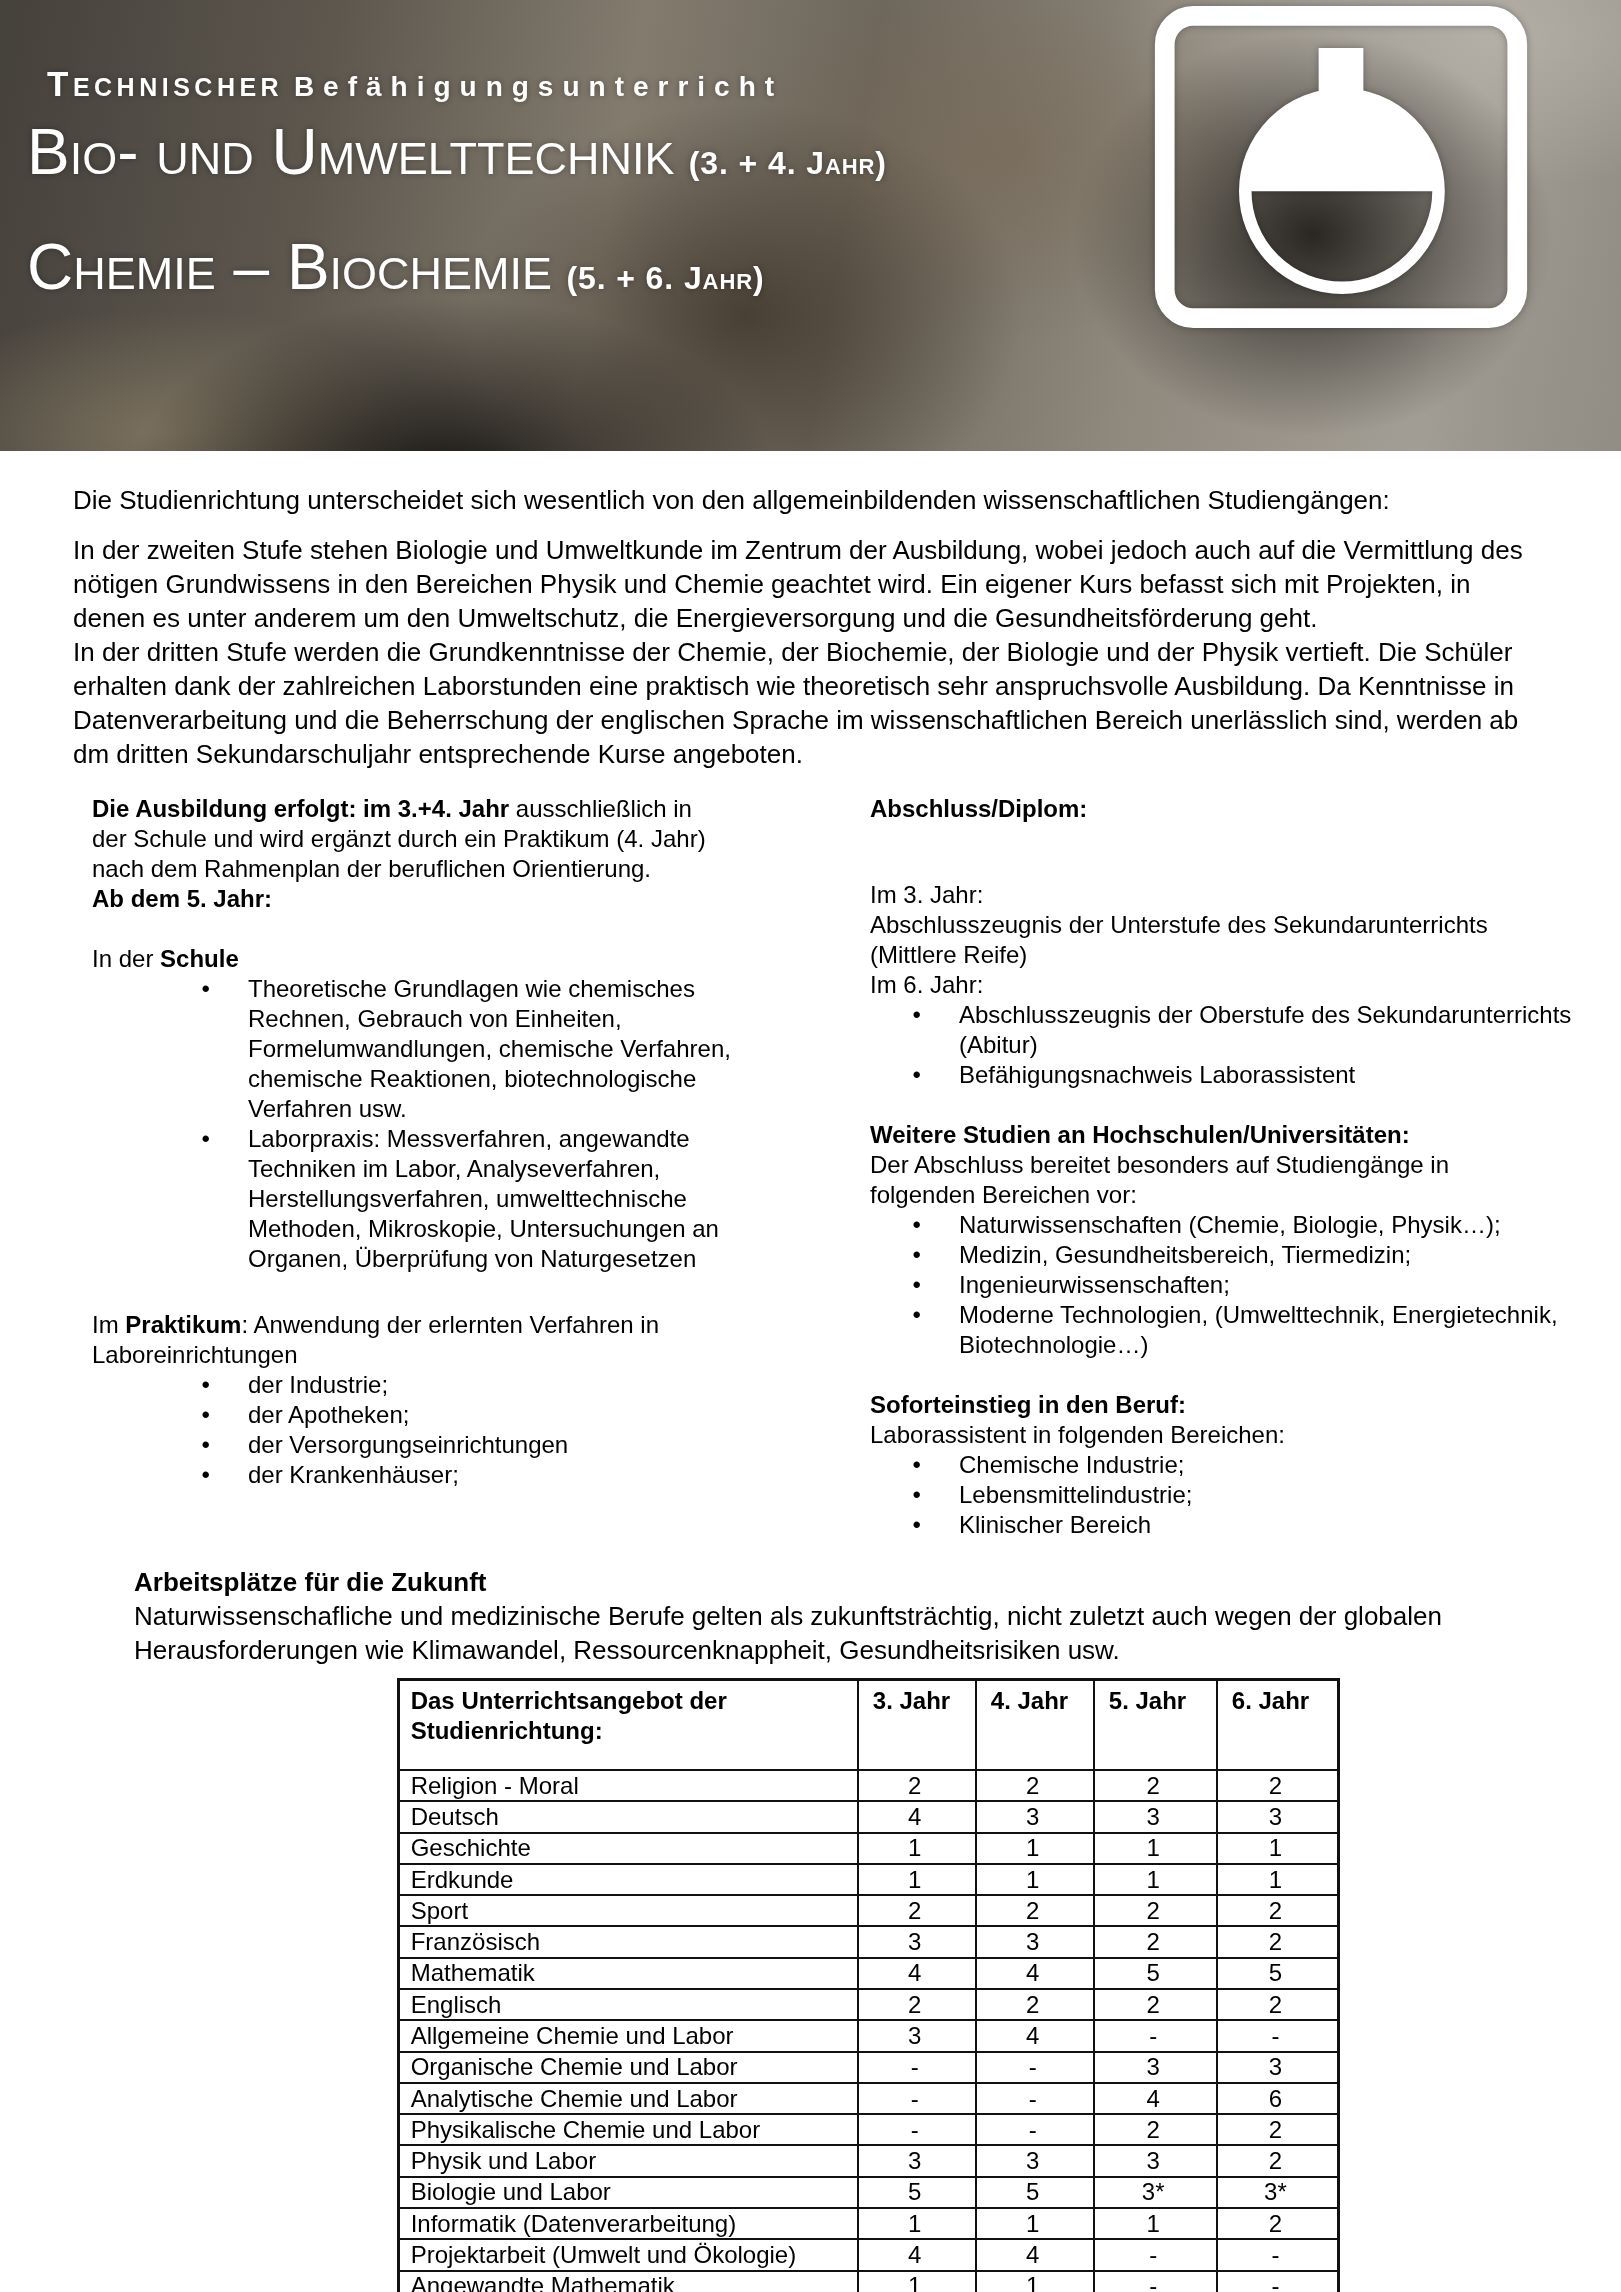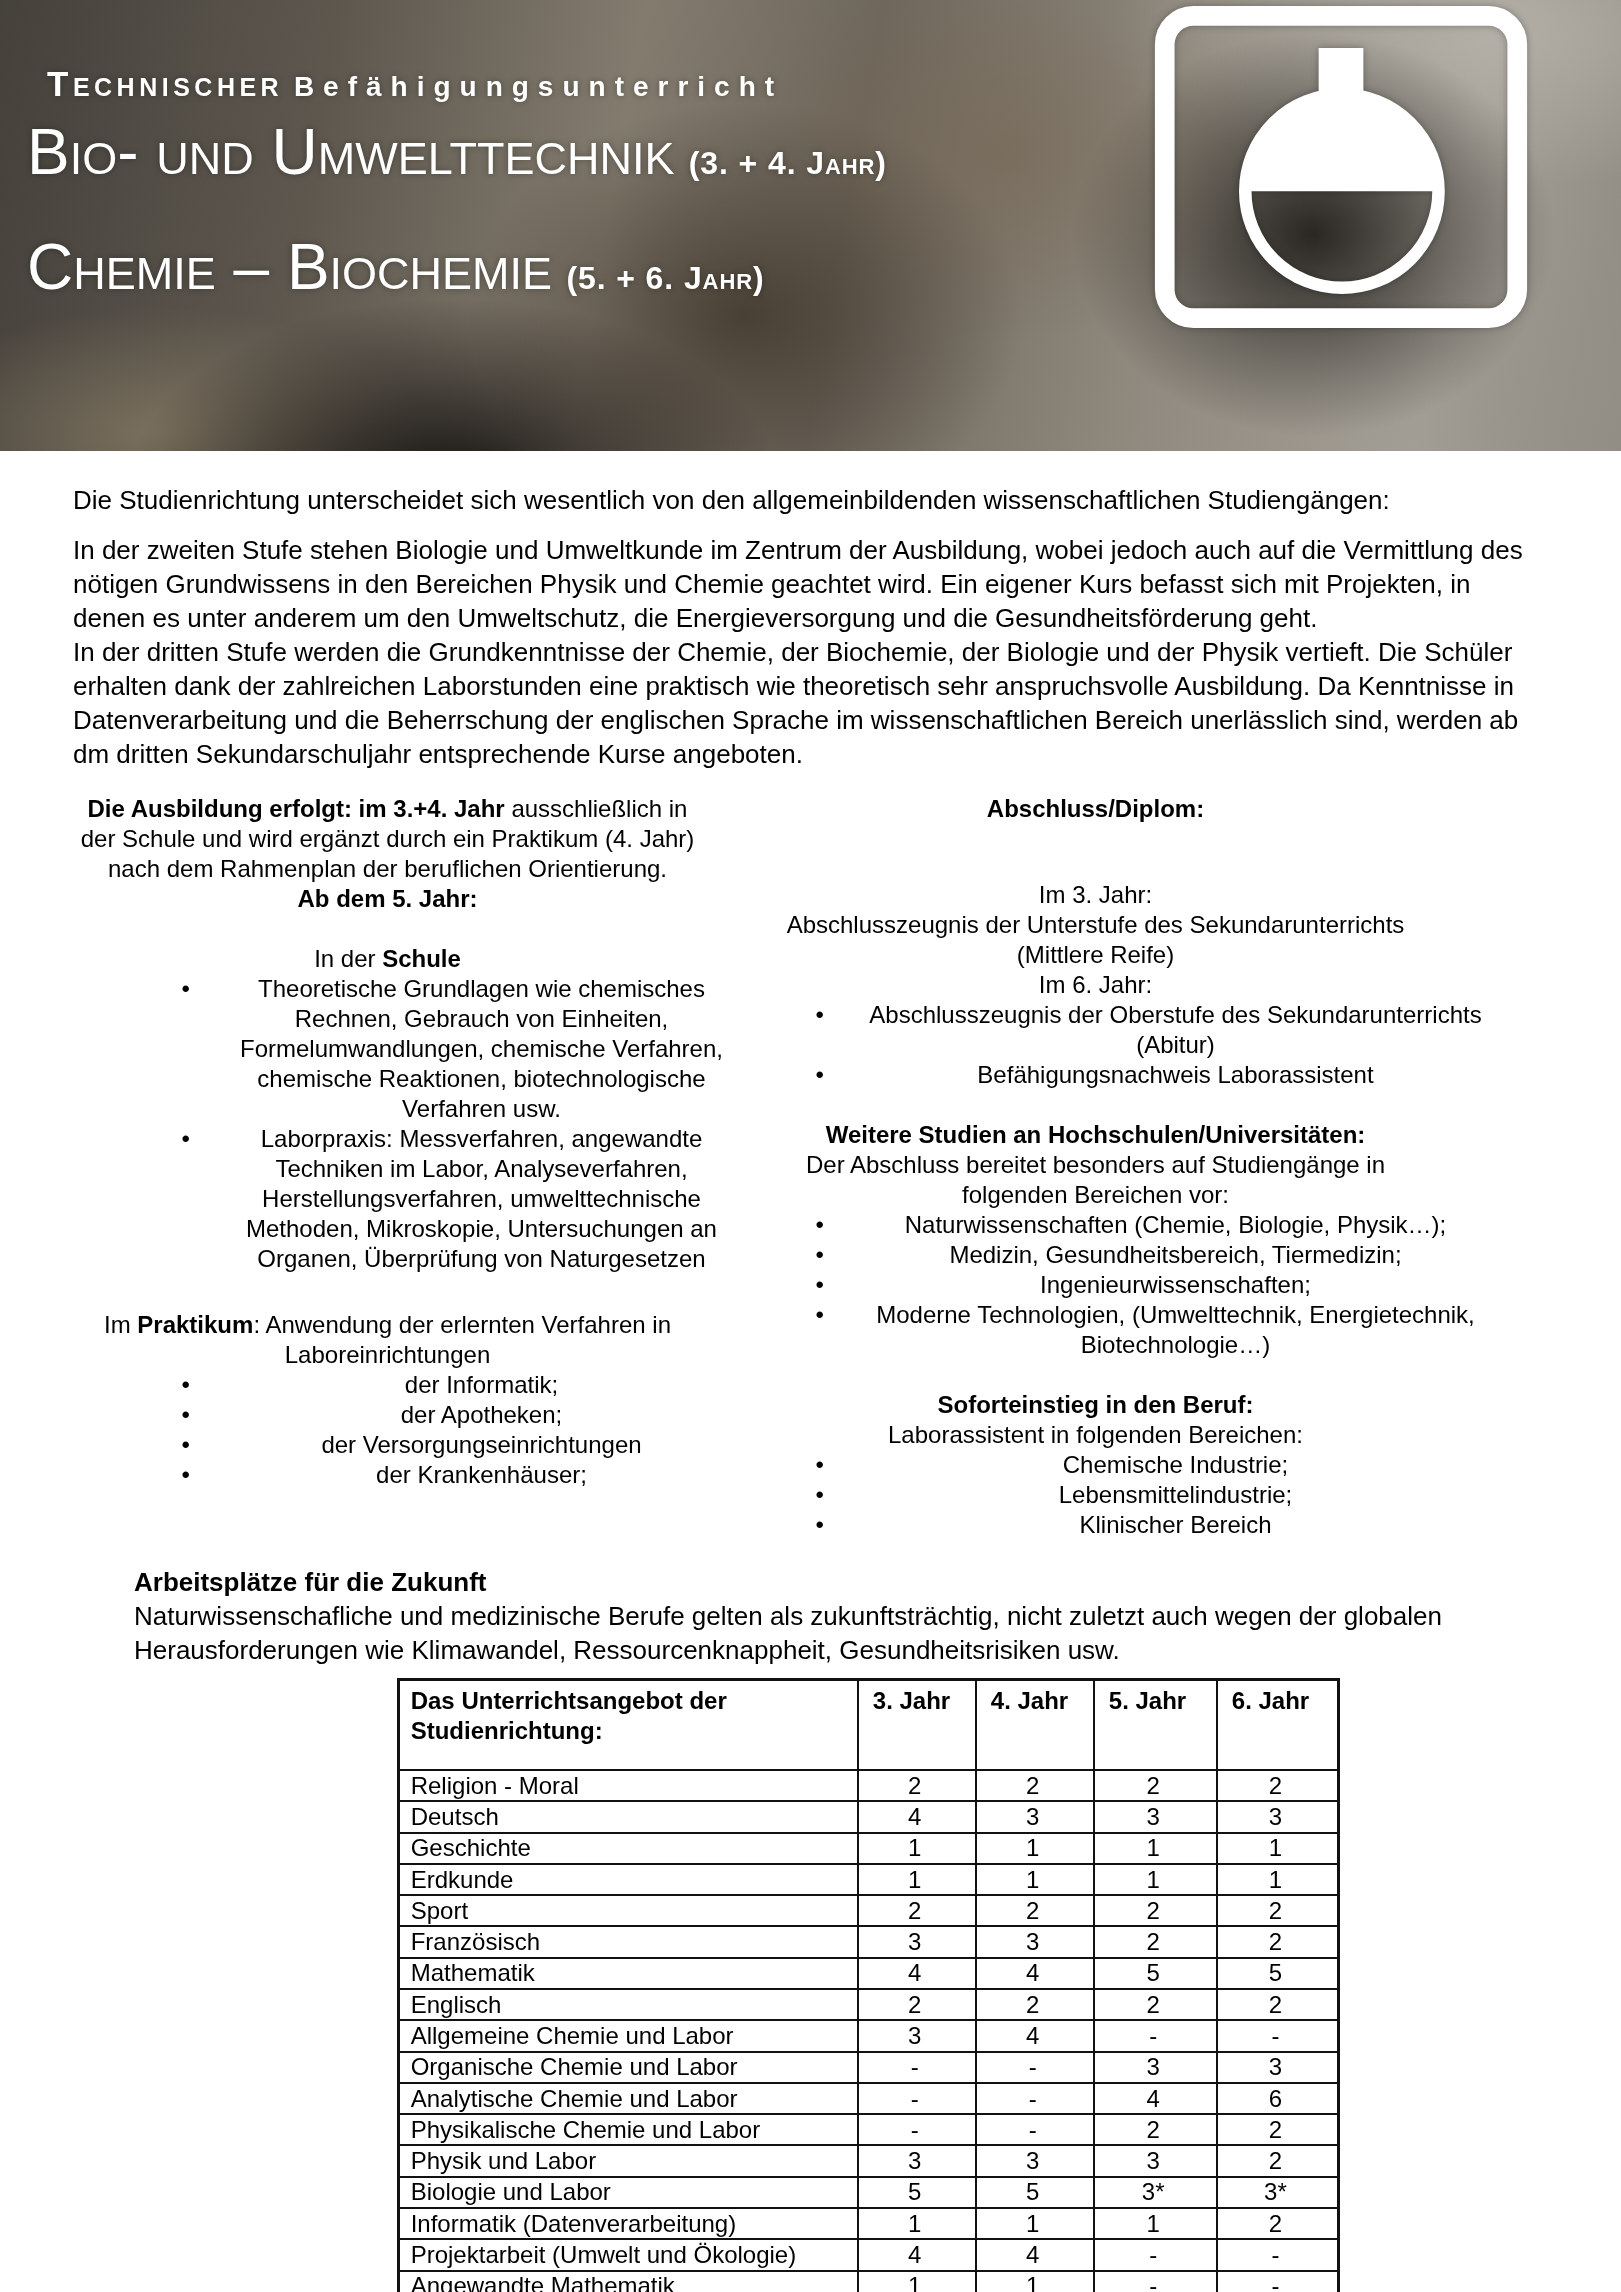--- a/index.html
+++ b/index.html
@@ -31,21 +31,21 @@
   .title .years{font-size:32px;font-weight:700;margin-left:14.3px;letter-spacing:0.9px;}
   .flask{position:absolute;top:5.4px;right:93px;width:374px;height:324px;}
   .flask svg{display:block;width:100%;height:100%;filter:drop-shadow(0 0 3.6px rgba(0,0,0,0.3));}
 
   
   .intro{margin:32px 72px 0 73px;font-size:26px;line-height:34px;}
   .paras{margin:16px 81px 0 73px;font-size:26px;line-height:34px;}
   .paras p{margin:0;}
   p{margin:0;}
 
-  .columns{display:grid;grid-template-columns:663px auto;column-gap:38px;margin:23px 0 0 72px;text-align:center;}
+  .columns{display:grid;grid-template-columns:663px auto;column-gap:115px;margin:23px 0 0 92px;}
   .col{font-size:24px;line-height:30px;}
   .col-left p{max-width:631px;}
   .col-right p{max-width:645px;}
   .bold{font-weight:700;}
   .schule{margin-top:29.6px;}
   .praktikum{margin-top:36px;max-width:627px;}
   .h-abschluss{margin-bottom:56px;}
   .h-weitere{margin-top:30px;}
   .h-sofort{margin-top:30px;}
 
@@ -103,21 +103,21 @@
     <div class="col col-left">
       <p class="p-ausbildung"><b>Die Ausbildung erfolgt: im 3.+4. Jahr</b><span> ausschließlich in der Schule und wird ergänzt durch ein Praktikum (4. Jahr) nach dem Rahmenplan der beruflichen Orientierung.</span></p>
       <p class="bold">Ab dem 5. Jahr:</p>
       <p class="schule"><span>In der </span><b>Schule</b></p>
       <ul class="bullets">
           <li>Theoretische Grundlagen wie chemisches Rechnen, Gebrauch von Einheiten, Formelumwandlungen, chemische Verfahren, chemische Reaktionen, biotechnologische Verfahren usw.</li>
           <li>Laborpraxis: Messverfahren, angewandte Techniken im Labor, Analyseverfahren, Herstellungsverfahren, umwelttechnische Methoden, Mikroskopie, Untersuchungen an Organen, Überprüfung von Naturgesetzen</li>
         </ul>
       <p class="praktikum"><span>Im </span><b>Praktikum</b><span>: Anwendung der erlernten Verfahren in Laboreinrichtungen</span></p>
       <ul class="bullets">
-          <li>der Informatik;</li>
+          <li>der Industrie;</li>
           <li>der Apotheken;</li>
           <li>der Versorgungseinrichtungen</li>
           <li>der Krankenhäuser;</li>
         </ul>
     </div>
 
     <div class="col col-right">
       <p class="bold h-abschluss">Abschluss/Diplom:</p>
       <p>Im 3. Jahr:</p>
       <p>Abschlusszeugnis der Unterstufe des Sekundarunterrichts (Mittlere Reife)</p>

